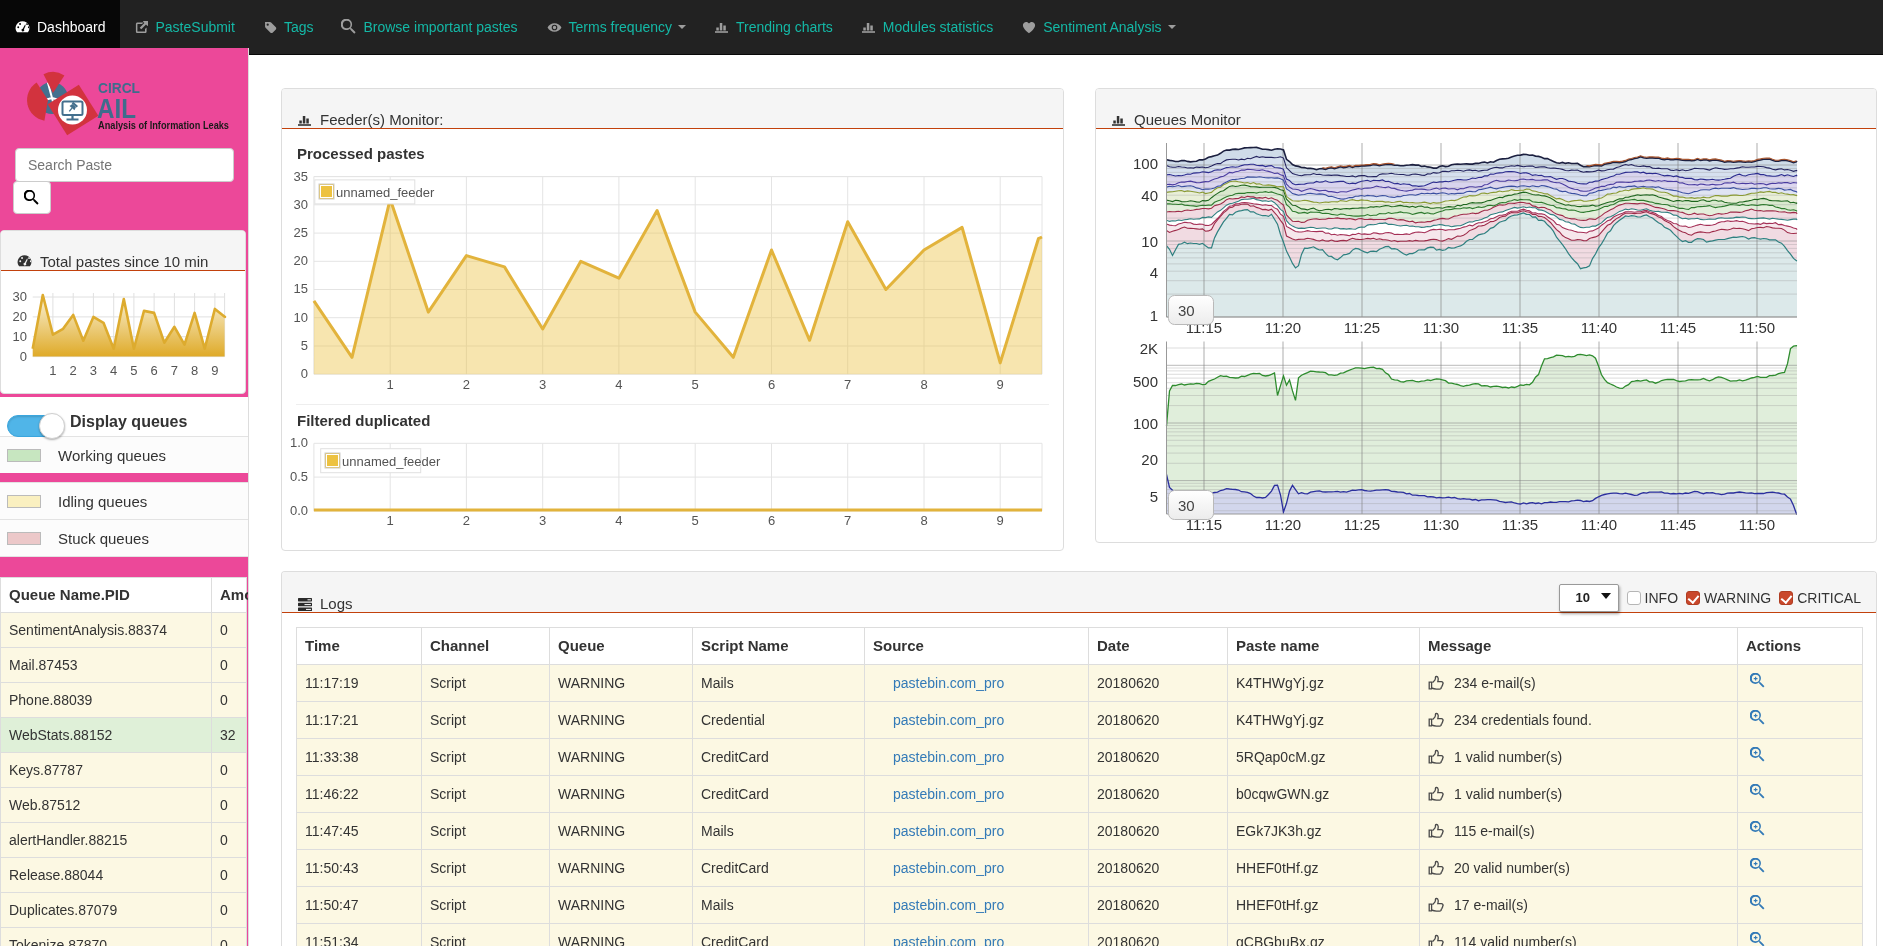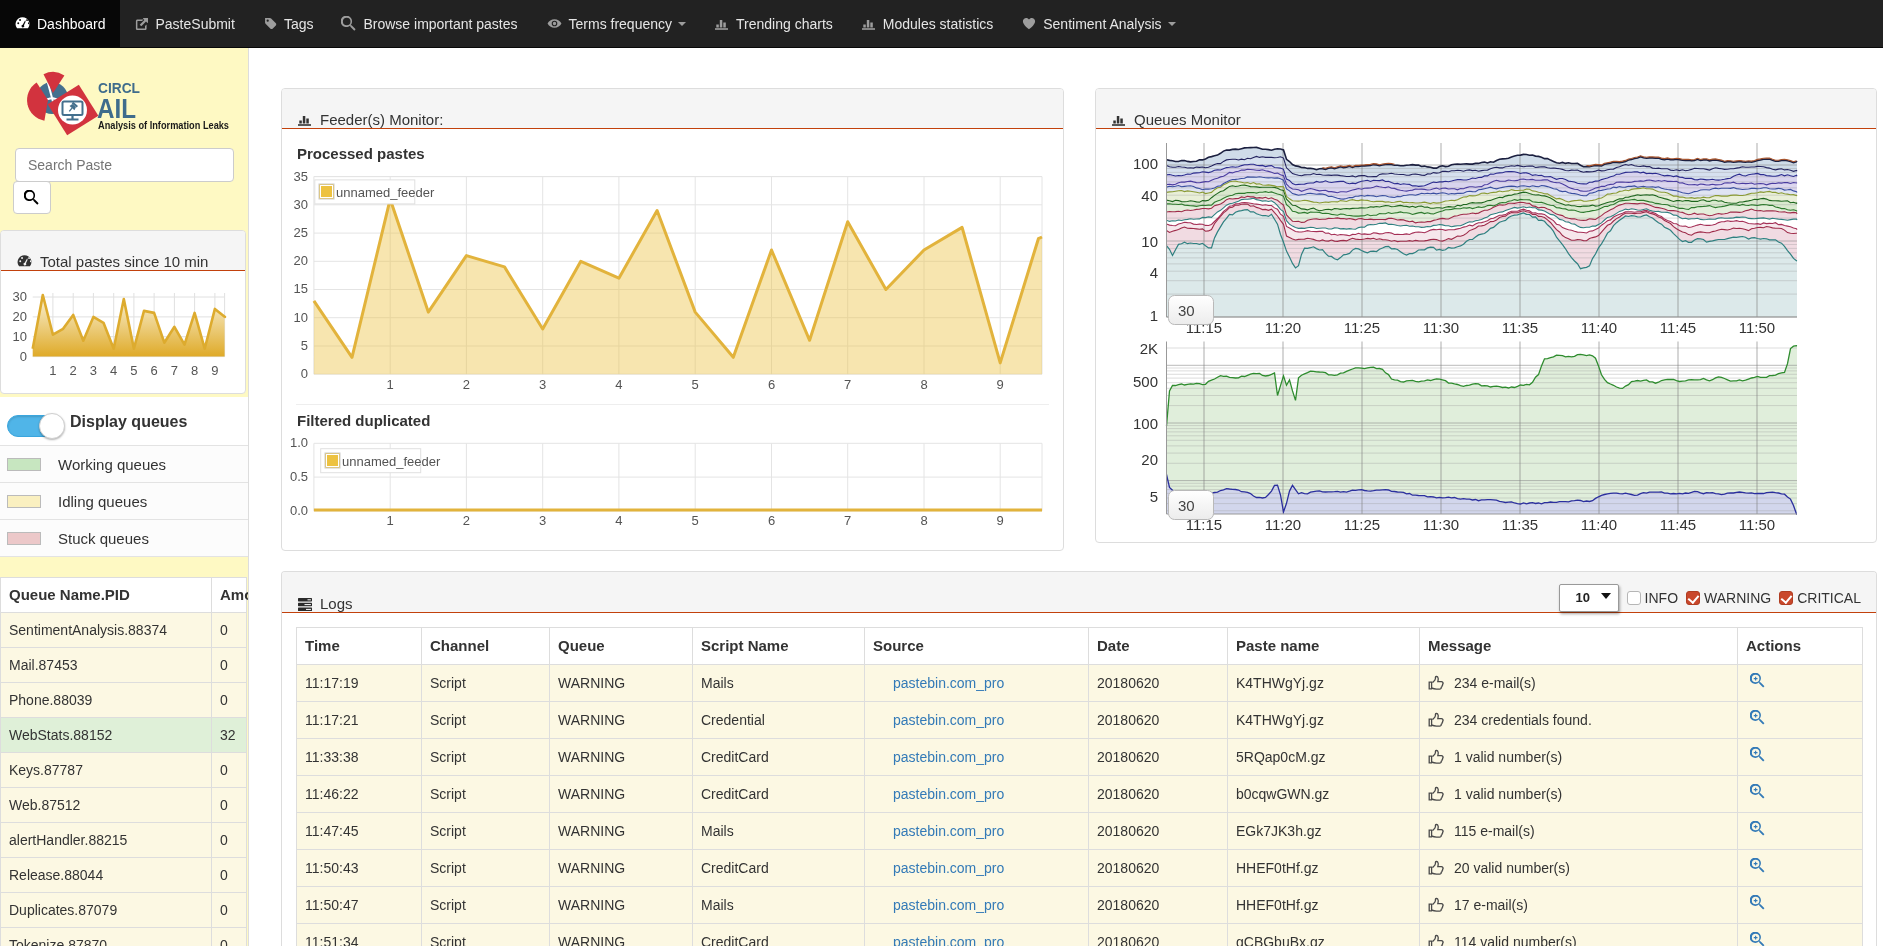--- a/index.html
+++ b/index.html
@@ -1,24 +1,24 @@
 <!DOCTYPE html>
 <html><head>
 <meta charset="utf-8">
 <title>Analysis Information Leak framework Dashboard</title>
 <style>
 * { box-sizing: border-box; }
 html,body { margin:0; padding:0; background:#fff; font-family:"Liberation Sans", sans-serif; font-size:14px; color:#333; }
 body { width:1883px; height:946px; overflow:hidden; position:relative; }
-.navbar { position:absolute; left:0; top:0; width:1883px; height:48px; background:#222; border-bottom:1px solid #080808; display:flex; align-items:stretch; }
-.nav-item { display:flex; align-items:center; padding:0 14px; color:#e5e5e5; font-size:14px; white-space:nowrap; }
+.navbar { position:absolute; left:0; top:0; width:1883px; height:55px; background:#222; border-bottom:1px solid #080808; display:flex; align-items:stretch; }
+.nav-item { display:flex; align-items:center; padding:0 14px; color:#14b8a6; font-size:14px; white-space:nowrap; }
 .nav-item svg { margin-right:6px; }
 .nav-item.active { background:#070707; color:#fff; }
 .caret { display:inline-block; width:0; height:0; border-left:4px solid transparent; border-right:4px solid transparent; border-top:4px solid #9d9d9d; margin-left:6px; }
-.sidebar { position:absolute; left:0; top:48px; width:249px; height:898px; border-right:1px solid #ddd; background:#fef9c3; overflow:hidden; }
+.sidebar { position:absolute; left:0; top:48px; width:249px; height:898px; border-right:1px solid #ddd; background:#ec4899; overflow:hidden; }
 .panel { position:absolute; background:#fff; border:1px solid #ddd; border-radius:4px; }
 .panel-heading { height:40px; background:#f5f5f5; border-bottom:1px solid #c2410c; border-radius:3px 3px 0 0; display:flex; align-items:flex-end; padding:0 15px; font-size:15px; color:#333; }
 .panel-heading svg { margin-right:7px; }
 .ctitle { position:absolute; font-weight:bold; font-size:15px; color:#333; }
 table.logs { border-collapse:collapse; table-layout:fixed; width:1566px; position:absolute; left:296px; top:627px; font-size:14px; }
 table.logs th, table.logs td { border:1px solid #ddd; padding:8px; overflow:hidden; white-space:nowrap; line-height:20px; }
 table.logs th { font-size:15px; font-weight:bold; text-align:left; background:#fff; }
 table.logs td { background:#fcf8e3; }
 table.logs a { color:#337ab7; text-decoration:none;padding-left:20px; }
 .qtable { position:absolute; left:0; top:529px; table-layout:fixed; width:246px; border-collapse:collapse; font-size:14px; }
@@ -132,21 +132,21 @@
       <text x="174.4" y="375" font-size="13" fill="#545454" text-anchor="middle">7</text>
       <text x="194.6" y="375" font-size="13" fill="#545454" text-anchor="middle">8</text>
       <text x="214.9" y="375" font-size="13" fill="#545454" text-anchor="middle">9</text>
     </svg>
 
   <div class="toggle">
       <div class="knob"></div>
     </div>
   <div style="position:absolute;left:70px;top:365px;font-weight:bold;font-size:16px;color:#333;z-index:3;">Display queues</div>
   <div class="srow" style="top:349px;height:48px;border-top:none;background:#fff;"></div>
-  <div class="srow" style="top:397px;text-align:right;">
+  <div class="srow" style="top:388px;text-align:right;">
       <div class="swatch" style="background:#c7e6c0;"></div>
       <span>Working queues</span>
     </div>
 <div class="srow" style="top:434px;">
       <div class="swatch" style="background:#faf0c0;"></div>
       <span>Idling queues</span>
     </div>
 <div class="srow" style="top:471px;">
       <div class="swatch" style="background:#ecc8c9;"></div>
       <span>Stuck queues</span>

